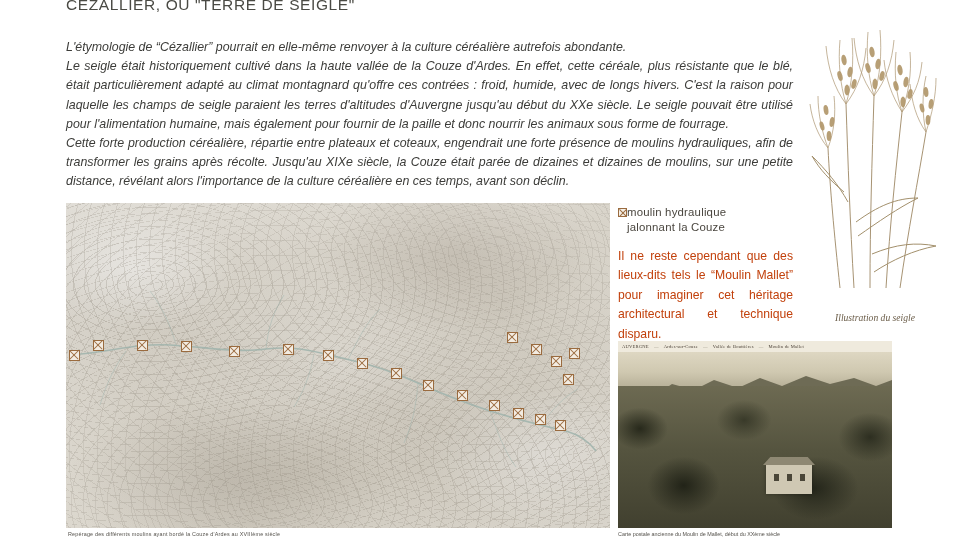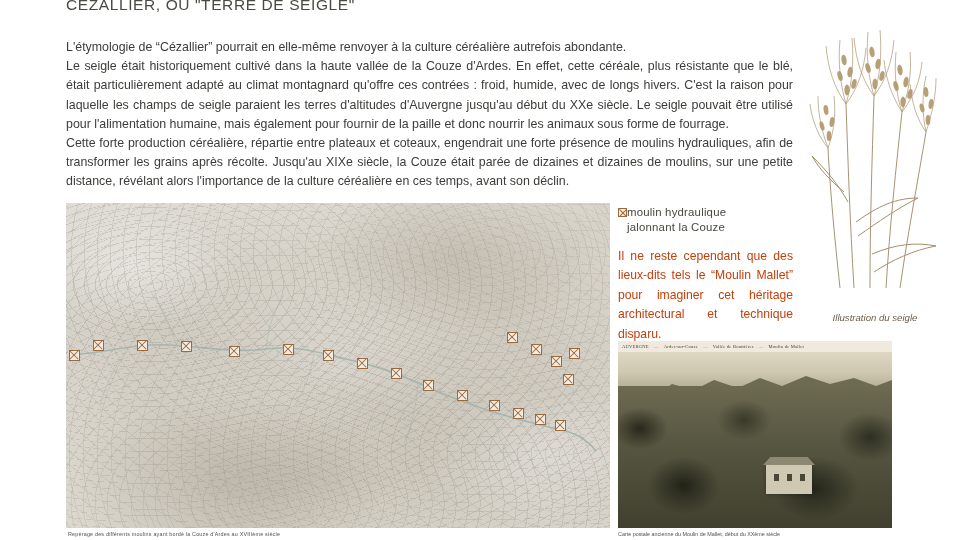--- a/index.html
+++ b/index.html
@@ -34,20 +34,21 @@
   
   .body-text {
     position: absolute;
     left: 66px;
     top: 38px;
     width: 727px;
     font-size: 12.4px;
     line-height: 19.2px;
     color: #3c3c39;
     text-align: justify;
+    font-style: italic;
   }
   .body-text p {
     margin: 0;
   }
 
   
   .map-wrap {
     position: absolute;
     left: 66px;
     top: 203px;
@@ -191,21 +192,21 @@
     top: -8px;
     width: 150px;
     height: 300px;
   }
   .rye-caption {
     position: absolute;
     left: 800px;
     top: 312px;
     width: 150px;
     text-align: center;
-    font-family: Liberation Sans, sans-serif;
+    font-family: Liberation Serif, serif;
     font-style: italic;
     font-size: 9.6px;
     color: #6a5c48;
   }
 
   
   .photo {
     position: absolute;
     left: 618px;
     top: 341px;

